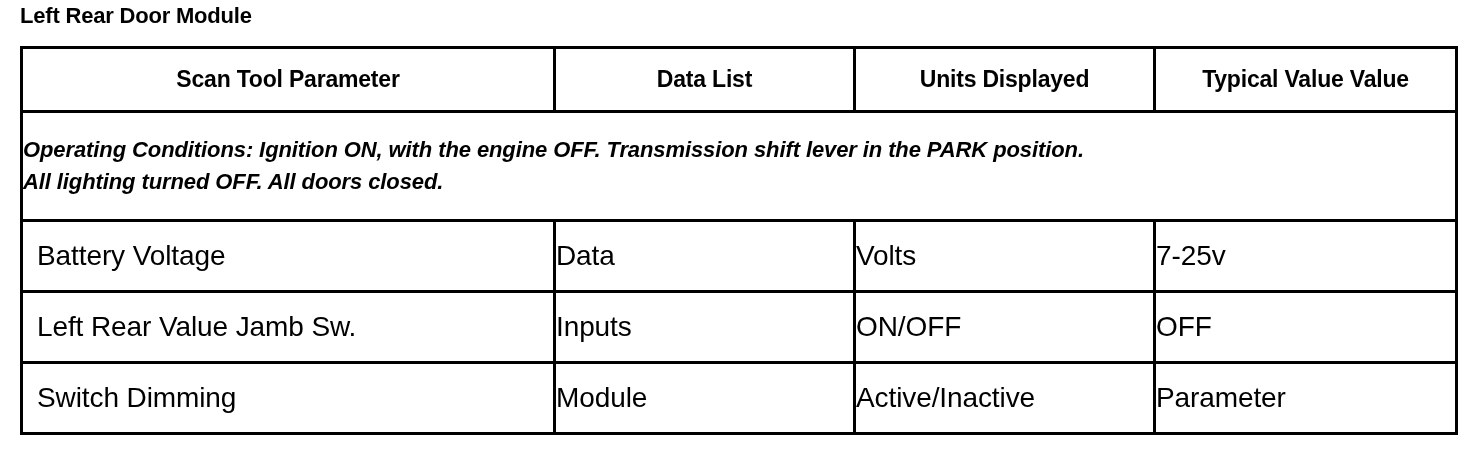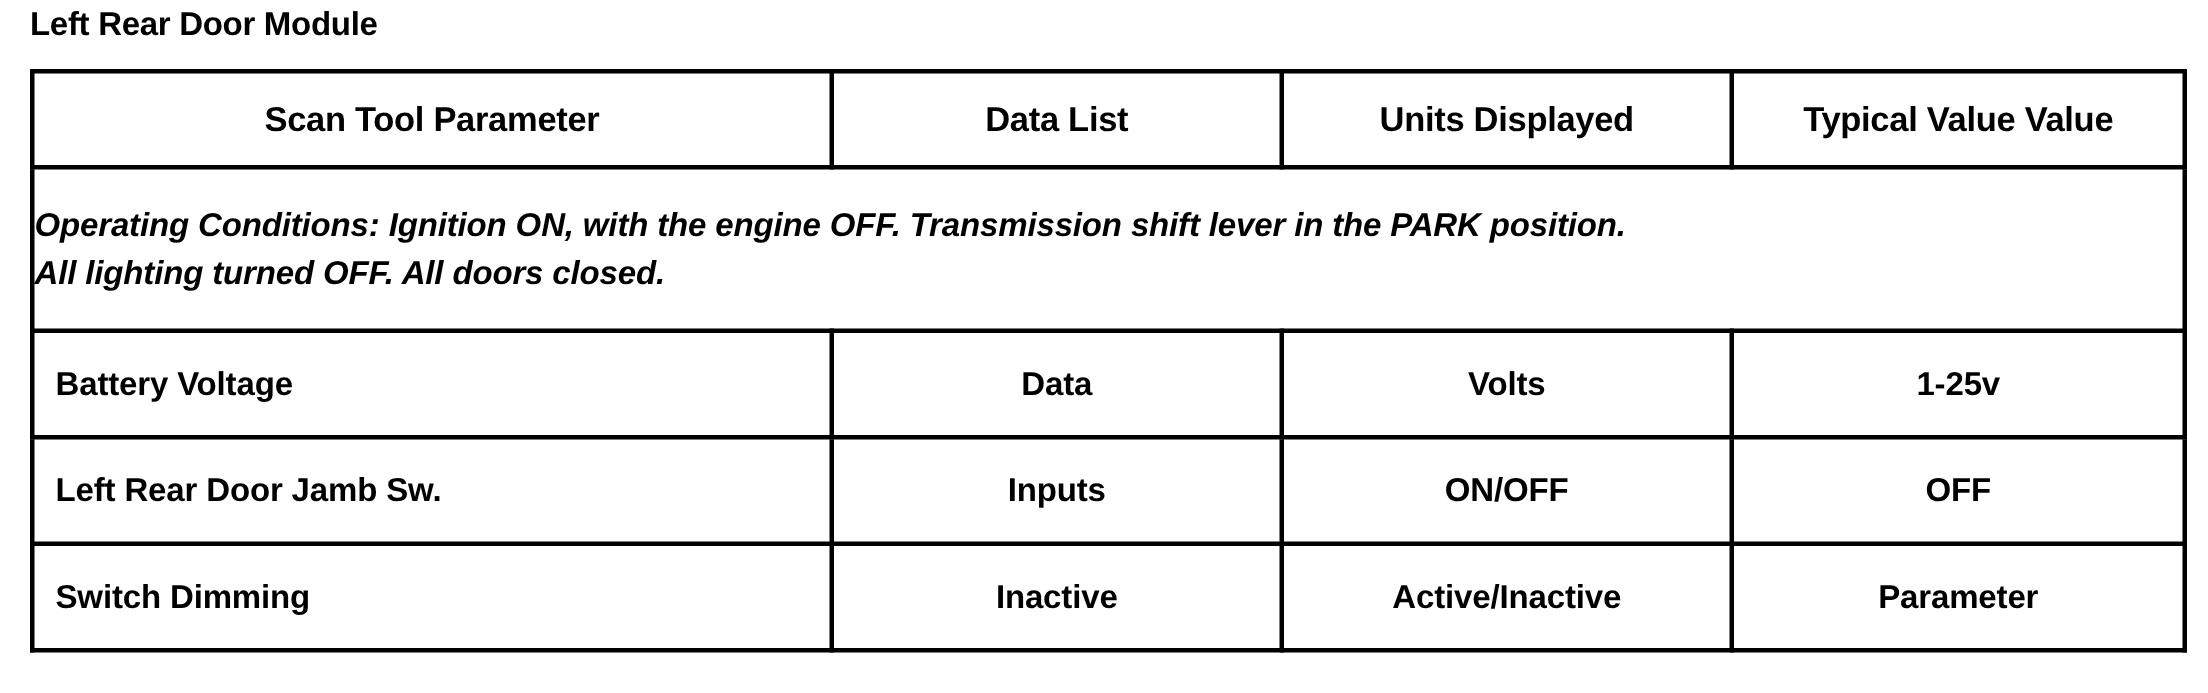--- a/index.html
+++ b/index.html
@@ -70,31 +70,31 @@
     line-height: 32px;
     padding: 4px 10px 4px 14px;
     font-style: italic;
   }
   .conditions-cell .cond-line {
     display: block;
     white-space: nowrap;
   }
   .body-cell {
     height: 68px;
-    font-size: 22px;
-    font-weight: bold;
+    font-size: 28px;
+    font-weight: normal;
     letter-spacing: -0.1px;
     white-space: nowrap;
   }
   .body-cell.param-name {
     text-align: left;
     padding-left: 14px;
   }
   .body-cell.centered {
-    text-align: center;
+    text-align: left;
   }
 </style>
 </head>
 <body>
 
 <div class="page">
 
   <div class="module-title">Left Rear Door Module</div>
 
   <table class="param-table">
@@ -117,32 +117,32 @@
         <td class="conditions-cell" colspan="4">
           <span class="cond-line">Operating Conditions: Ignition ON, with the engine OFF. Transmission shift lever in the PARK position.</span>
           <span class="cond-line">All lighting turned OFF. All doors closed.</span>
         </td>
       </tr>
 
       <tr>
         <td class="body-cell param-name">Battery Voltage</td>
         <td class="body-cell centered">Data</td>
         <td class="body-cell centered">Volts</td>
-        <td class="body-cell centered">1-25v</td>
+        <td class="body-cell centered">7-25v</td>
       </tr>
 
       <tr>
-        <td class="body-cell param-name">Left Rear Door Jamb Sw.</td>
+        <td class="body-cell param-name">Left Rear Value Jamb Sw.</td>
         <td class="body-cell centered">Inputs</td>
         <td class="body-cell centered">ON/OFF</td>
         <td class="body-cell centered">OFF</td>
       </tr>
 
       <tr>
         <td class="body-cell param-name">Switch Dimming</td>
-        <td class="body-cell centered">Inactive</td>
+        <td class="body-cell centered">Module</td>
         <td class="body-cell centered">Active/Inactive</td>
         <td class="body-cell centered">Parameter</td>
       </tr>
     </tbody>
   </table>
 
 </div>
 
 </body></html>

